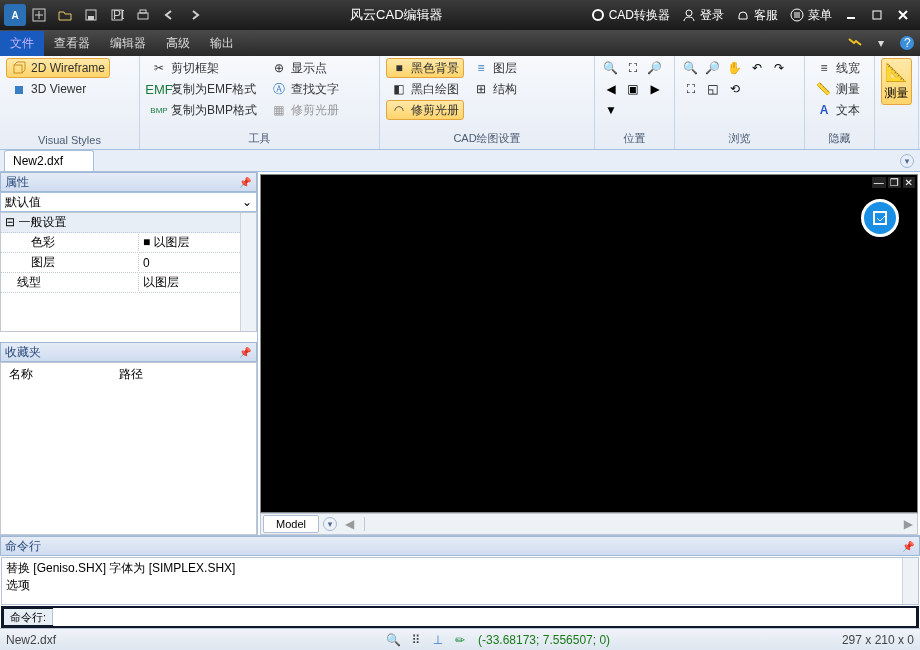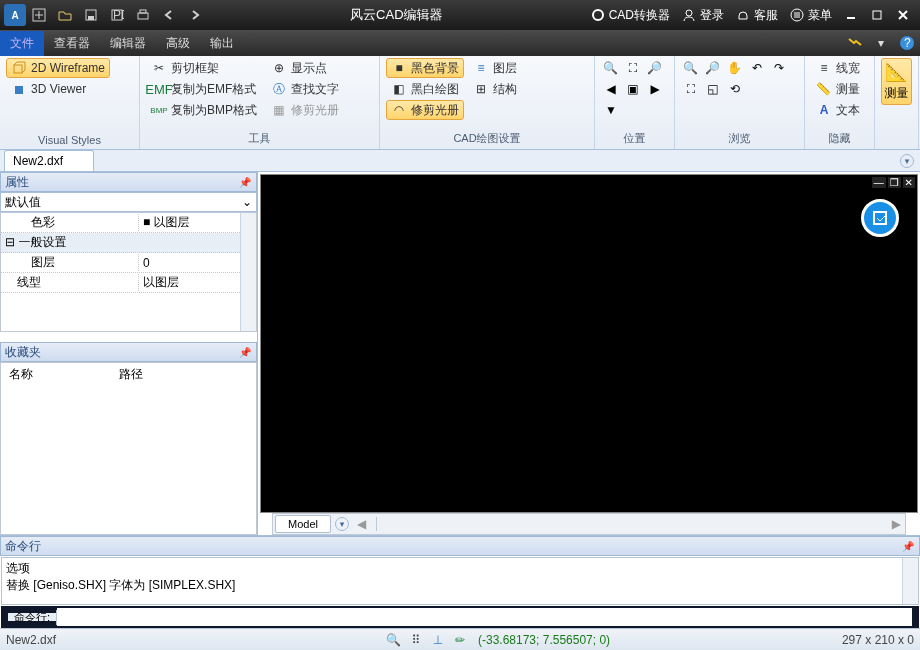--- a/index.html
+++ b/index.html
@@ -46,28 +46,28 @@
 .proptbl .scroll{position:absolute;right:0;top:0;bottom:0;width:16px;background:#eef2f7;border-left:1px solid #c8d4e2}
 .favpanel{flex:1;display:flex;flex-direction:column;margin-top:10px}
 .favbody{flex:1;border:1px solid #c0c8d4;background:#fff;font-size:11px}
 .favbody .frow{display:flex;padding:3px 8px}
 .favbody .fc{width:110px}
 .canvas-area{flex:1;display:flex;flex-direction:column;background:#fff;min-width:0}
 .canvas-wrap{flex:1;position:relative;background:#000;margin:2px 2px 0 2px;border:1px solid #888}
 .canvas-ctrl{position:absolute;top:2px;right:2px;display:flex;gap:2px}
 .canvas-ctrl span{color:#fff;font-size:10px;cursor:pointer;background:rgba(60,60,60,.6);padding:0 2px}
 .fab{position:absolute;top:24px;right:18px;width:38px;height:38px;border-radius:50%;background:#1a8fe6;border:3px solid #fff;display:flex;align-items:center;justify-content:center;cursor:pointer}
-.modelbar{height:22px;display:flex;align-items:center;background:#eef2f7;border:1px solid #c0cad6;margin:0 14px}
+.modelbar{height:22px;display:flex;align-items:center;background:#eef2f7;border:1px solid #c0cad6;margin:0 2px}
 .modelbar .mtab{background:#fff;border:1px solid #b0bed0;padding:2px 12px;font-size:11px;margin-left:2px;border-radius:2px;cursor:pointer}
 .modelbar .sb{flex:1;border-left:1px solid #c0cad6;height:14px;margin:0 6px;position:relative}
 .modelbar .exp{width:14px;height:14px;border:1px solid #a0b8d4;border-radius:7px;margin:0 4px;display:flex;align-items:center;justify-content:center;cursor:pointer;font-size:9px;color:#4a6a9a}
 .cmdpanel{border-top:1px solid #a8bfdc}
 .cmdlog{height:48px;background:#fff;border:1px solid #b8c4d4;margin:1px;padding:2px 4px;font-size:11px;overflow:auto;position:relative}
 .cmdlog .scroll{position:absolute;right:0;top:0;bottom:0;width:16px;background:#eef2f7;border-left:1px solid #c8d4e2}
-.cmdline{height:22px;display:flex;align-items:center;background:#e8eef5;border:7px solid #0f172a;margin:0 1px}
+.cmdline{height:22px;display:flex;align-items:center;background:#e8eef5;border:3px solid #0f172a;margin:0 1px}
 .cmdline .lbl{padding:0 6px;font-size:11px;border-right:1px solid #b8c4d4}
 .cmdline input{flex:1;border:none;background:#fff;height:18px;padding:0 4px;font-size:11px;outline:none}
 .status{height:22px;background:linear-gradient(#f0f3f8,#dde6f0);border-top:1px solid #b8c4d4;display:flex;align-items:center;font-size:11px;padding:0 6px;color:#444}
 .status .fn{flex:0 0 380px}
 .status .sicons{display:flex;gap:6px}
 .status .sic{width:16px;height:16px;display:flex;align-items:center;justify-content:center;cursor:pointer}
 .status .coords{margin-left:10px;color:#1a7a1a}
 .status .dim{margin-left:auto}
 </style>
 </head>
@@ -345,26 +345,26 @@
   <div class="leftpane">
     <div class="panelhdr">
         <span>属性</span>
         <span class="pin">📌</span>
       </div>
     <div class="dropdown">
         <span>默认值</span>
         <span class="arrow">⌄</span>
       </div>
     <div class="proptbl">
+      <div class="row hdr">
+          <div class="cell">⊟ <span>一般设置</span></div>
+        </div>
       <div class="row">
           <div class="cell c1" style="padding-left:30px">色彩</div>
           <div class="cell c2">■ <span>以图层</span></div>
-        </div>
-      <div class="row hdr">
-          <div class="cell">⊟ <span>一般设置</span></div>
         </div>
       <div class="row">
           <div class="cell c1" style="padding-left:30px">图层</div>
           <div class="cell c2">0</div>
         </div>
       <div class="row">
           <div class="cell c1" style="padding-left:16px">线型</div>
           <div class="cell c2">以图层</div>
         </div>
       <div class="scroll"></div>
@@ -405,22 +405,22 @@
     </div>
   </div>
 </div>
 
 <div class="cmdpanel">
   <div class="panelhdr">
       <span>命令行</span>
       <span class="pin">📌</span>
     </div>
   <div class="cmdlog">
+    <div>替换 [Geniso.SHX] 字体为 [SIMPLEX.SHX]</div>
     <div>选项</div>
-    <div>替换 [Geniso.SHX] 字体为 [SIMPLEX.SHX]</div>
     <div class="scroll"></div>
   </div>
   <div class="cmdline">
     <div class="lbl">命令行:</div>
     <input type="text" style="">
   </div>
 </div>
 
 <div class="status">
   <div class="fn">New2.dxf</div>

